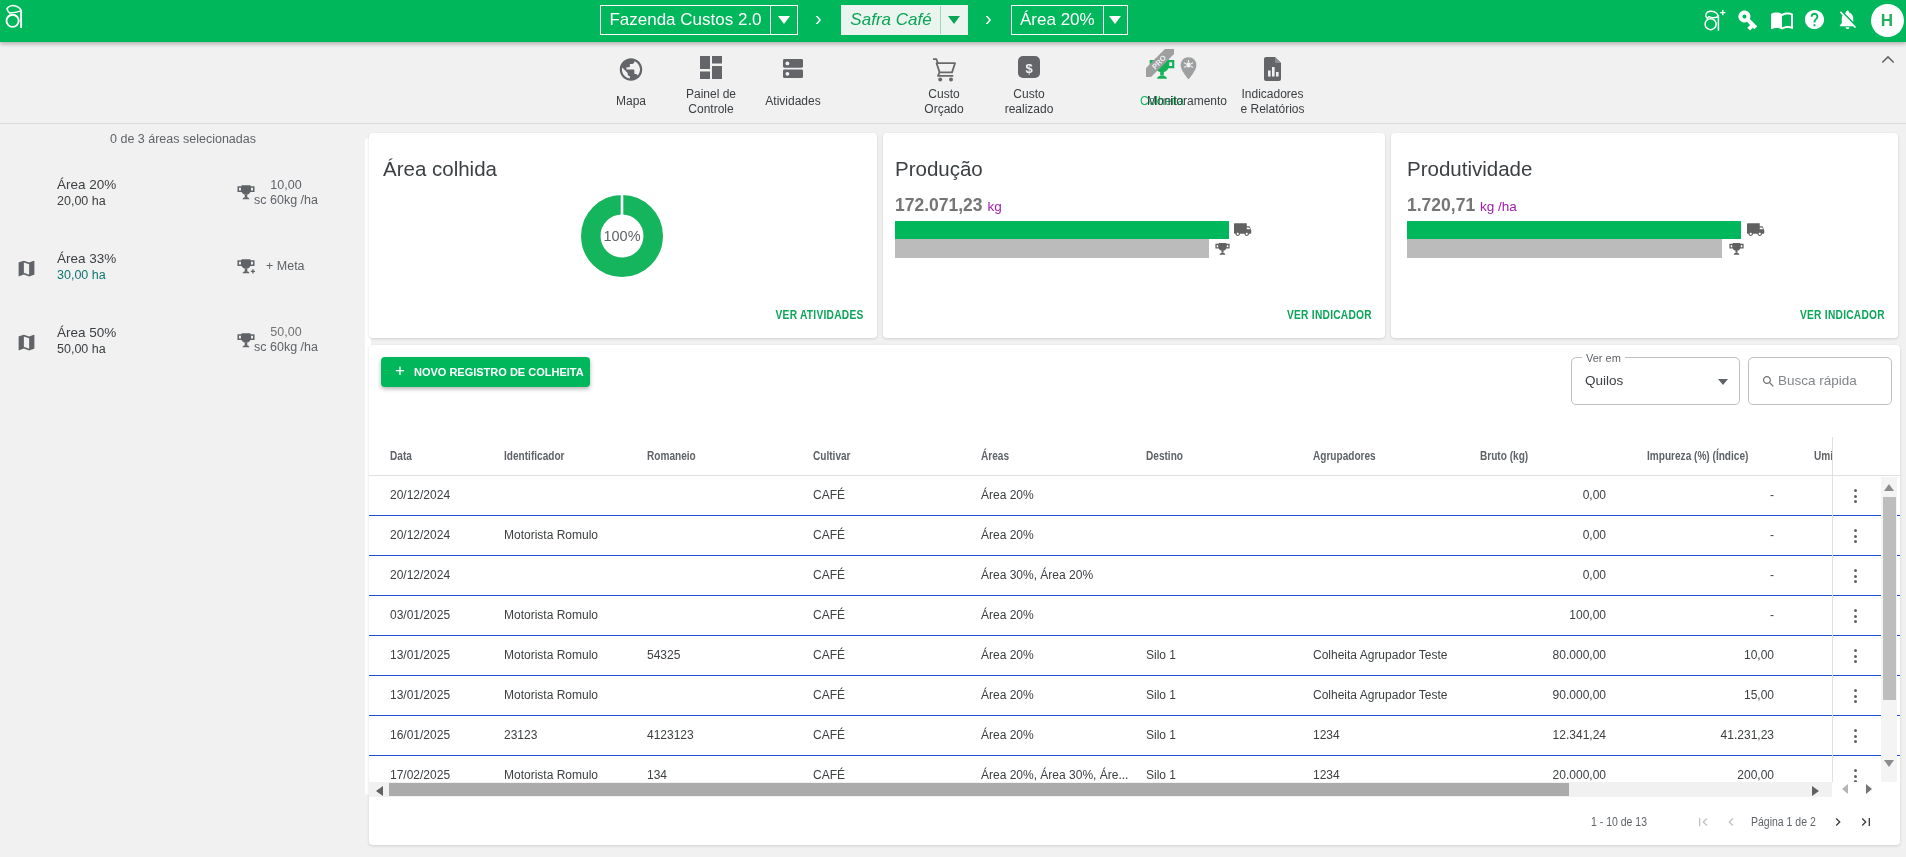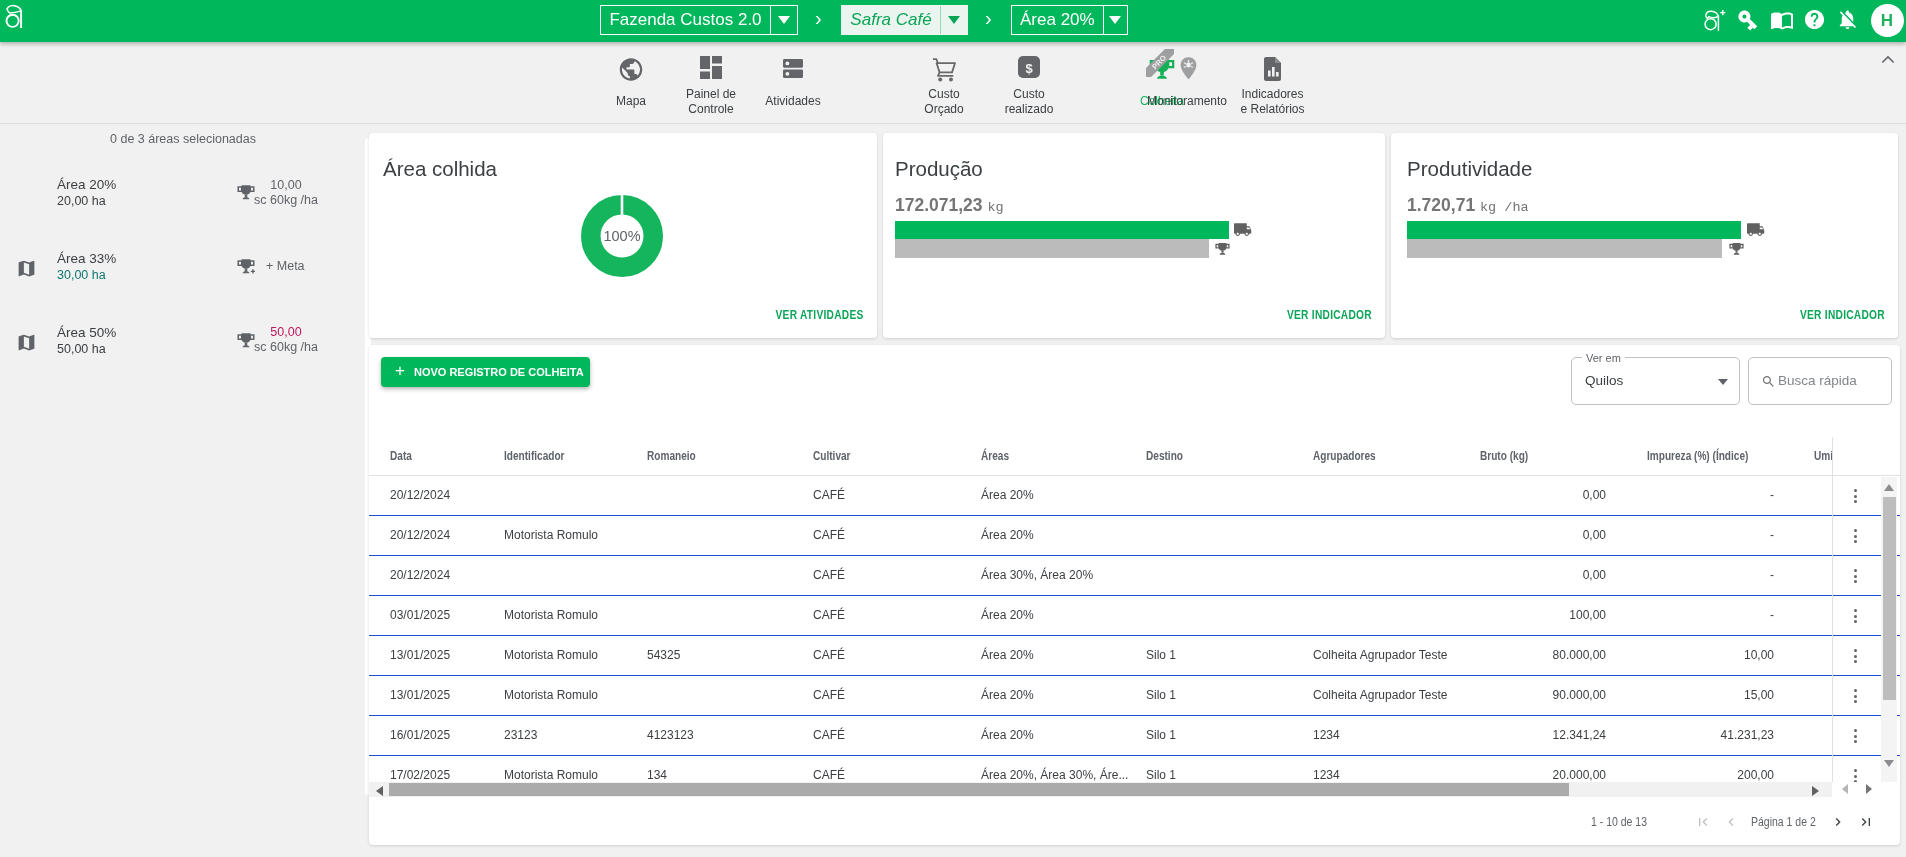--- a/index.html
+++ b/index.html
@@ -20,21 +20,21 @@
   .nav-ic { position:absolute; top:14px; left:50%; transform:translateX(-50%); }
   .nav-lb { position:absolute; top:44px; left:50%; transform:translateX(-50%); width:140px; font-size:12px; font-weight:500; color:#3c4043; line-height:15.5px; display:flex; flex-direction:column; justify-content:center; height:32px; }
   .nav-green { color:#17b45f; }
   
   .sb-txt { position:absolute; white-space:nowrap; }
   
   .card { position:absolute; top:133px; height:205px; background:#fff; border-radius:4px; box-shadow:0 1px 3px rgba(0,0,0,.14); }
   .card-title { position:absolute; top:24px; font-size:20.5px; color:#3c4043; }
   .ver-link { position:absolute; top:175px; font-size:12px; font-weight:bold; letter-spacing:.3px; color:#0ca659; transform:scaleX(.85); transform-origin:100% 50%; }
   .kpi-val { position:absolute; top:62px; font-size:17.5px; font-weight:bold; color:#757575; white-space:nowrap; }
-  .kpi-unit { font-size:13.5px; font-weight:normal; color:#737373;font-family:Liberation Mono, monospace; }
+  .kpi-unit { font-size:13.5px; font-weight:normal; color:#a21caf; }
   .bar { position:absolute; height:18px; }
   
   .panel { position:absolute; left:369px; top:345px; width:1531px; height:500px; background:#fff; border-radius:4px; box-shadow:0 1px 3px rgba(0,0,0,.14); }
   .btn { position:absolute; left:12px; top:12px; width:209px; height:30px; background:#00b75c; border-radius:4px; box-shadow:0 2px 4px rgba(0,0,0,.3); color:#fff; display:flex; align-items:center; font-size:11px; font-weight:bold; letter-spacing:0; white-space:nowrap; padding-left:14px; }
   .field { position:absolute; top:12px; height:48px; border:1px solid #c0c0c0; border-radius:5px; }
   .th { position:absolute; font-size:12px; font-weight:bold; color:#5f6368; top:0; line-height:39px; white-space:nowrap; transform:scaleX(.84); transform-origin:0 50%; }
   .row { position:absolute; left:0; width:1531px; height:40px; border-bottom:1px solid #1d4ed8; }
   .td { position:absolute; top:0; line-height:39px; font-size:12px; color:#3c4043; white-space:nowrap; }
   .tdr { text-align:right; }
   .dots { position:absolute; left:1484.5px; top:13px; width:3px; }
@@ -242,21 +242,21 @@
 <div class="sb-txt" style="left:57px;top:325px;font-size:13.5px;font-weight:500;color:#3c4043;">Área 50%</div>
 <div class="sb-txt" style="left:57px;top:342px;font-size:12.5px;color:#3c4043;">50,00 ha</div>
 <svg class="abs" style="left:237px;top:331px" width="18" height="19" viewBox="0 0 26 26">
   <g fill="#5f6368">
     <path d="M6.5 2.5 h13 v8.2 c0 3-2.4 5.2-6.5 5.6 c-4.1-.4-6.5-2.6-6.5-5.6 z"></path>
     <path d="M1.8 5.2 h5 v6 h-5 z M19.2 5.2 h5 v6 h-5 z" fill="none" stroke="#5f6368" stroke-width="2.2"></path>
     <rect x="11.2" y="16" width="3.6" height="3.5"></rect>
     <path d="M8 22.8 c0-1.8 2.2-3.3 5-3.3 s5 1.5 5 3.3 z"></path>
   </g>
 </svg>
-<div class="sb-txt" style="left:256px;top:325px;width:60px;text-align:center;font-size:12.5px;color:#be185d;">50,00</div>
+<div class="sb-txt" style="left:256px;top:325px;width:60px;text-align:center;font-size:12.5px;color:#737373;">50,00</div>
 <div class="sb-txt" style="left:241px;top:339.5px;width:90px;text-align:center;font-size:12.5px;color:#5f6368;">sc 60kg /ha</div>
 
 <div class="abs" style="left:365px;top:138px;width:6px;height:657px;background:#fff;border-radius:3px;"></div>
 
 <div class="card" style="left:369px;width:508px;">
   <div class="card-title" style="left:14px;">Área colhida</div>
   <svg class="abs" style="left:212px;top:62px" width="82" height="82" viewBox="0 0 82 82">
     <circle cx="41" cy="41" r="31.2" fill="none" stroke="#14b55d" stroke-width="19.5"></circle>
     <rect x="39.7" y="0" width="2.6" height="21" fill="#fff"></rect>
     <text x="41" y="46" font-size="14.5" fill="#5f6368" text-anchor="middle" font-family="Liberation Sans">100%</text>

